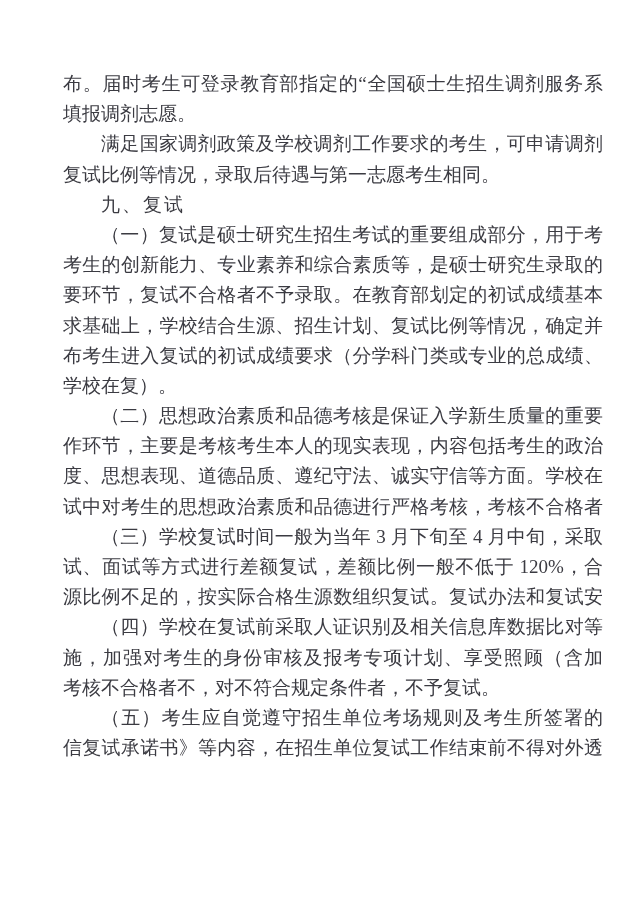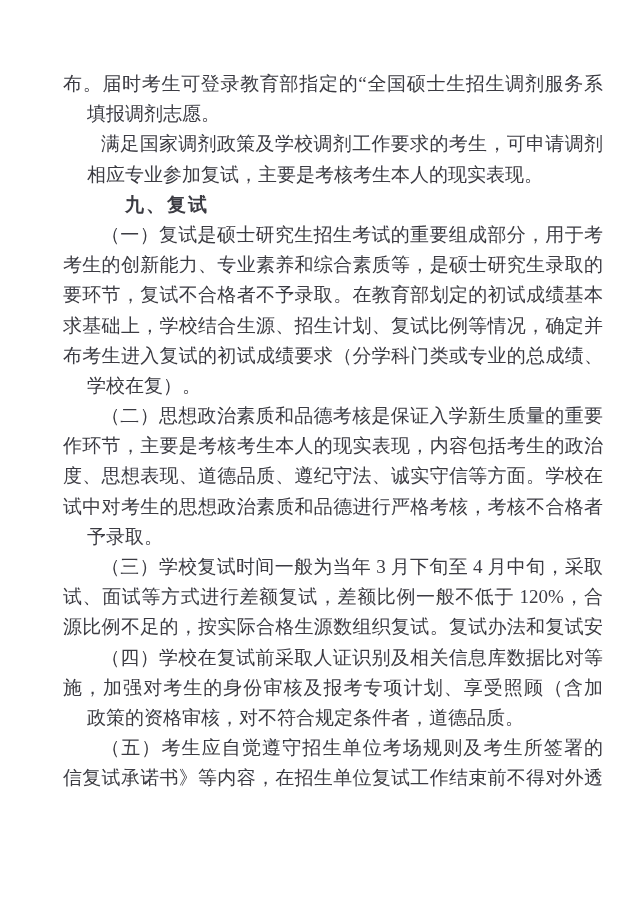--- a/index.html
+++ b/index.html
@@ -33,69 +33,67 @@
   }
   .line {
     text-align: justify;
     text-align-last: justify;
     white-space: normal;
     overflow: hidden;
     height: 30.2px;
   }
   .line.last {
     text-align-last: left;
-    margin-left: 24px;
   }
   .line.indent-first {
     text-indent: 2em;
   }
   .paragraph.bold .line {
-    font-weight: 700;
+    font-weight: 400;
     letter-spacing: 2px;
   }
 </style>
 </head>
 <body>
 
 <div class="page">
   <div class="doc-body">
       <div class="paragraph">
         <div class="line">布。届时考生可登录教育部指定的“全国硕士生招生调剂服务系统”</div>
         <div class="line last">填报调剂志愿。</div>
       </div>
       <div class="paragraph">
         <div class="line indent-first">满足国家调剂政策及学校调剂工作要求的考生，可申请调剂到</div>
-        <div class="line last">相应专业参加复试，主要是考核考生本人的现实表现。</div>
+        <div class="line last">复试比例等情况，录取后待遇与第一志愿考生相同。</div>
       </div>
       <div class="paragraph bold">
         <div class="line indent-first last">九、复试</div>
       </div>
       <div class="paragraph">
         <div class="line indent-first">（一）复试是硕士研究生招生考试的重要组成部分，用于考查</div>
         <div class="line">考生的创新能力、专业素养和综合素质等，是硕士研究生录取的必</div>
         <div class="line">要环节，复试不合格者不予录取。在教育部划定的初试成绩基本要</div>
         <div class="line">求基础上，学校结合生源、招生计划、复试比例等情况，确定并公</div>
         <div class="line">布考生进入复试的初试成绩要求（分学科门类或专业的总成绩、单</div>
         <div class="line last">学校在复）。</div>
       </div>
       <div class="paragraph">
         <div class="line indent-first">（二）思想政治素质和品德考核是保证入学新生质量的重要工</div>
         <div class="line">作环节，主要是考核考生本人的现实表现，内容包括考生的政治态</div>
         <div class="line">度、思想表现、道德品质、遵纪守法、诚实守信等方面。学校在复</div>
         <div class="line">试中对考生的思想政治素质和品德进行严格考核，考核不合格者不</div>
-        <div class="line last">予录取。</div>
       </div>
       <div class="paragraph">
         <div class="line indent-first">（三）学校复试时间一般为当年 3 月下旬至 4 月中旬，采取笔</div>
         <div class="line">试、面试等方式进行差额复试，差额比例一般不低于 120%，合格生</div>
         <div class="line">源比例不足的，按实际合格生源数组织复试。复试办法和复试安排</div>
       </div>
       <div class="paragraph">
         <div class="line indent-first">（四）学校在复试前采取人证识别及相关信息库数据比对等措</div>
         <div class="line">施，加强对考生的身份审核及报考专项计划、享受照顾（含加分）</div>
-        <div class="line last">政策的资格审核，对不符合规定条件者，道德品质。</div>
+        <div class="line last">考核不合格者不，对不符合规定条件者，不予复试。</div>
       </div>
       <div class="paragraph">
         <div class="line indent-first">（五）考生应自觉遵守招生单位考场规则及考生所签署的《诚</div>
         <div class="line">信复试承诺书》等内容，在招生单位复试工作结束前不得对外透露</div>
       </div>
     </div>
 </div>
 
 </body></html>

